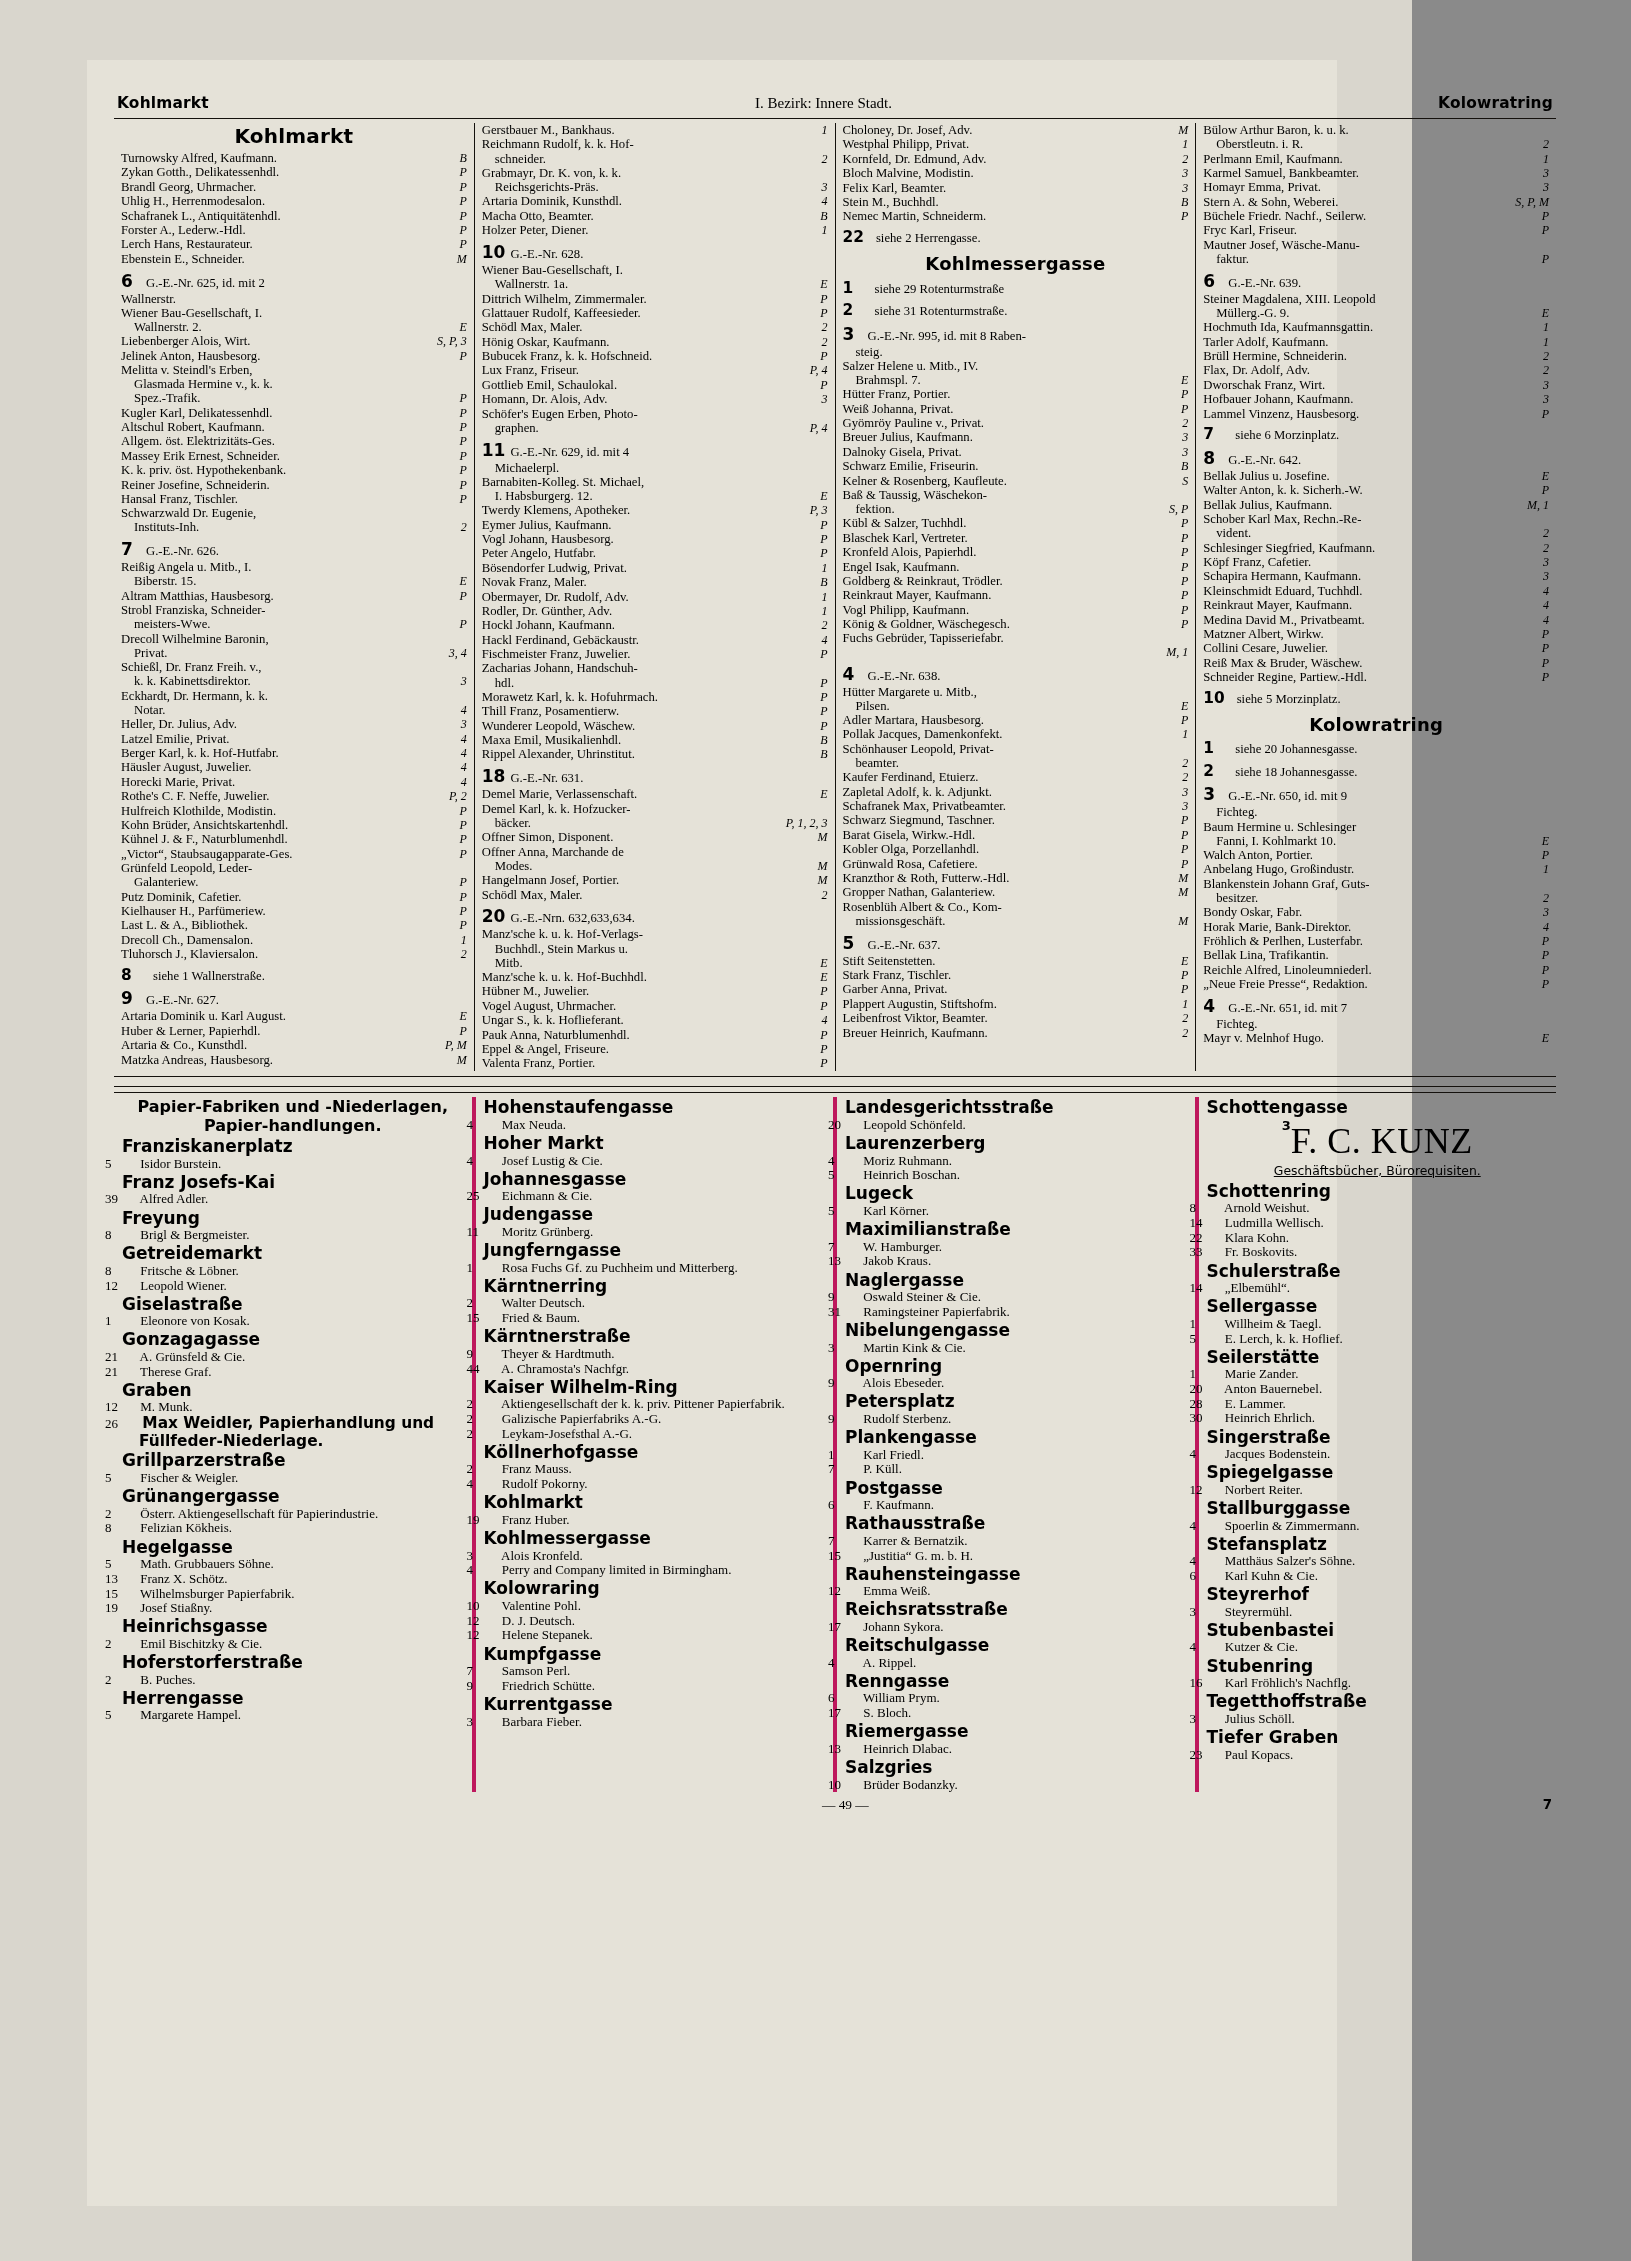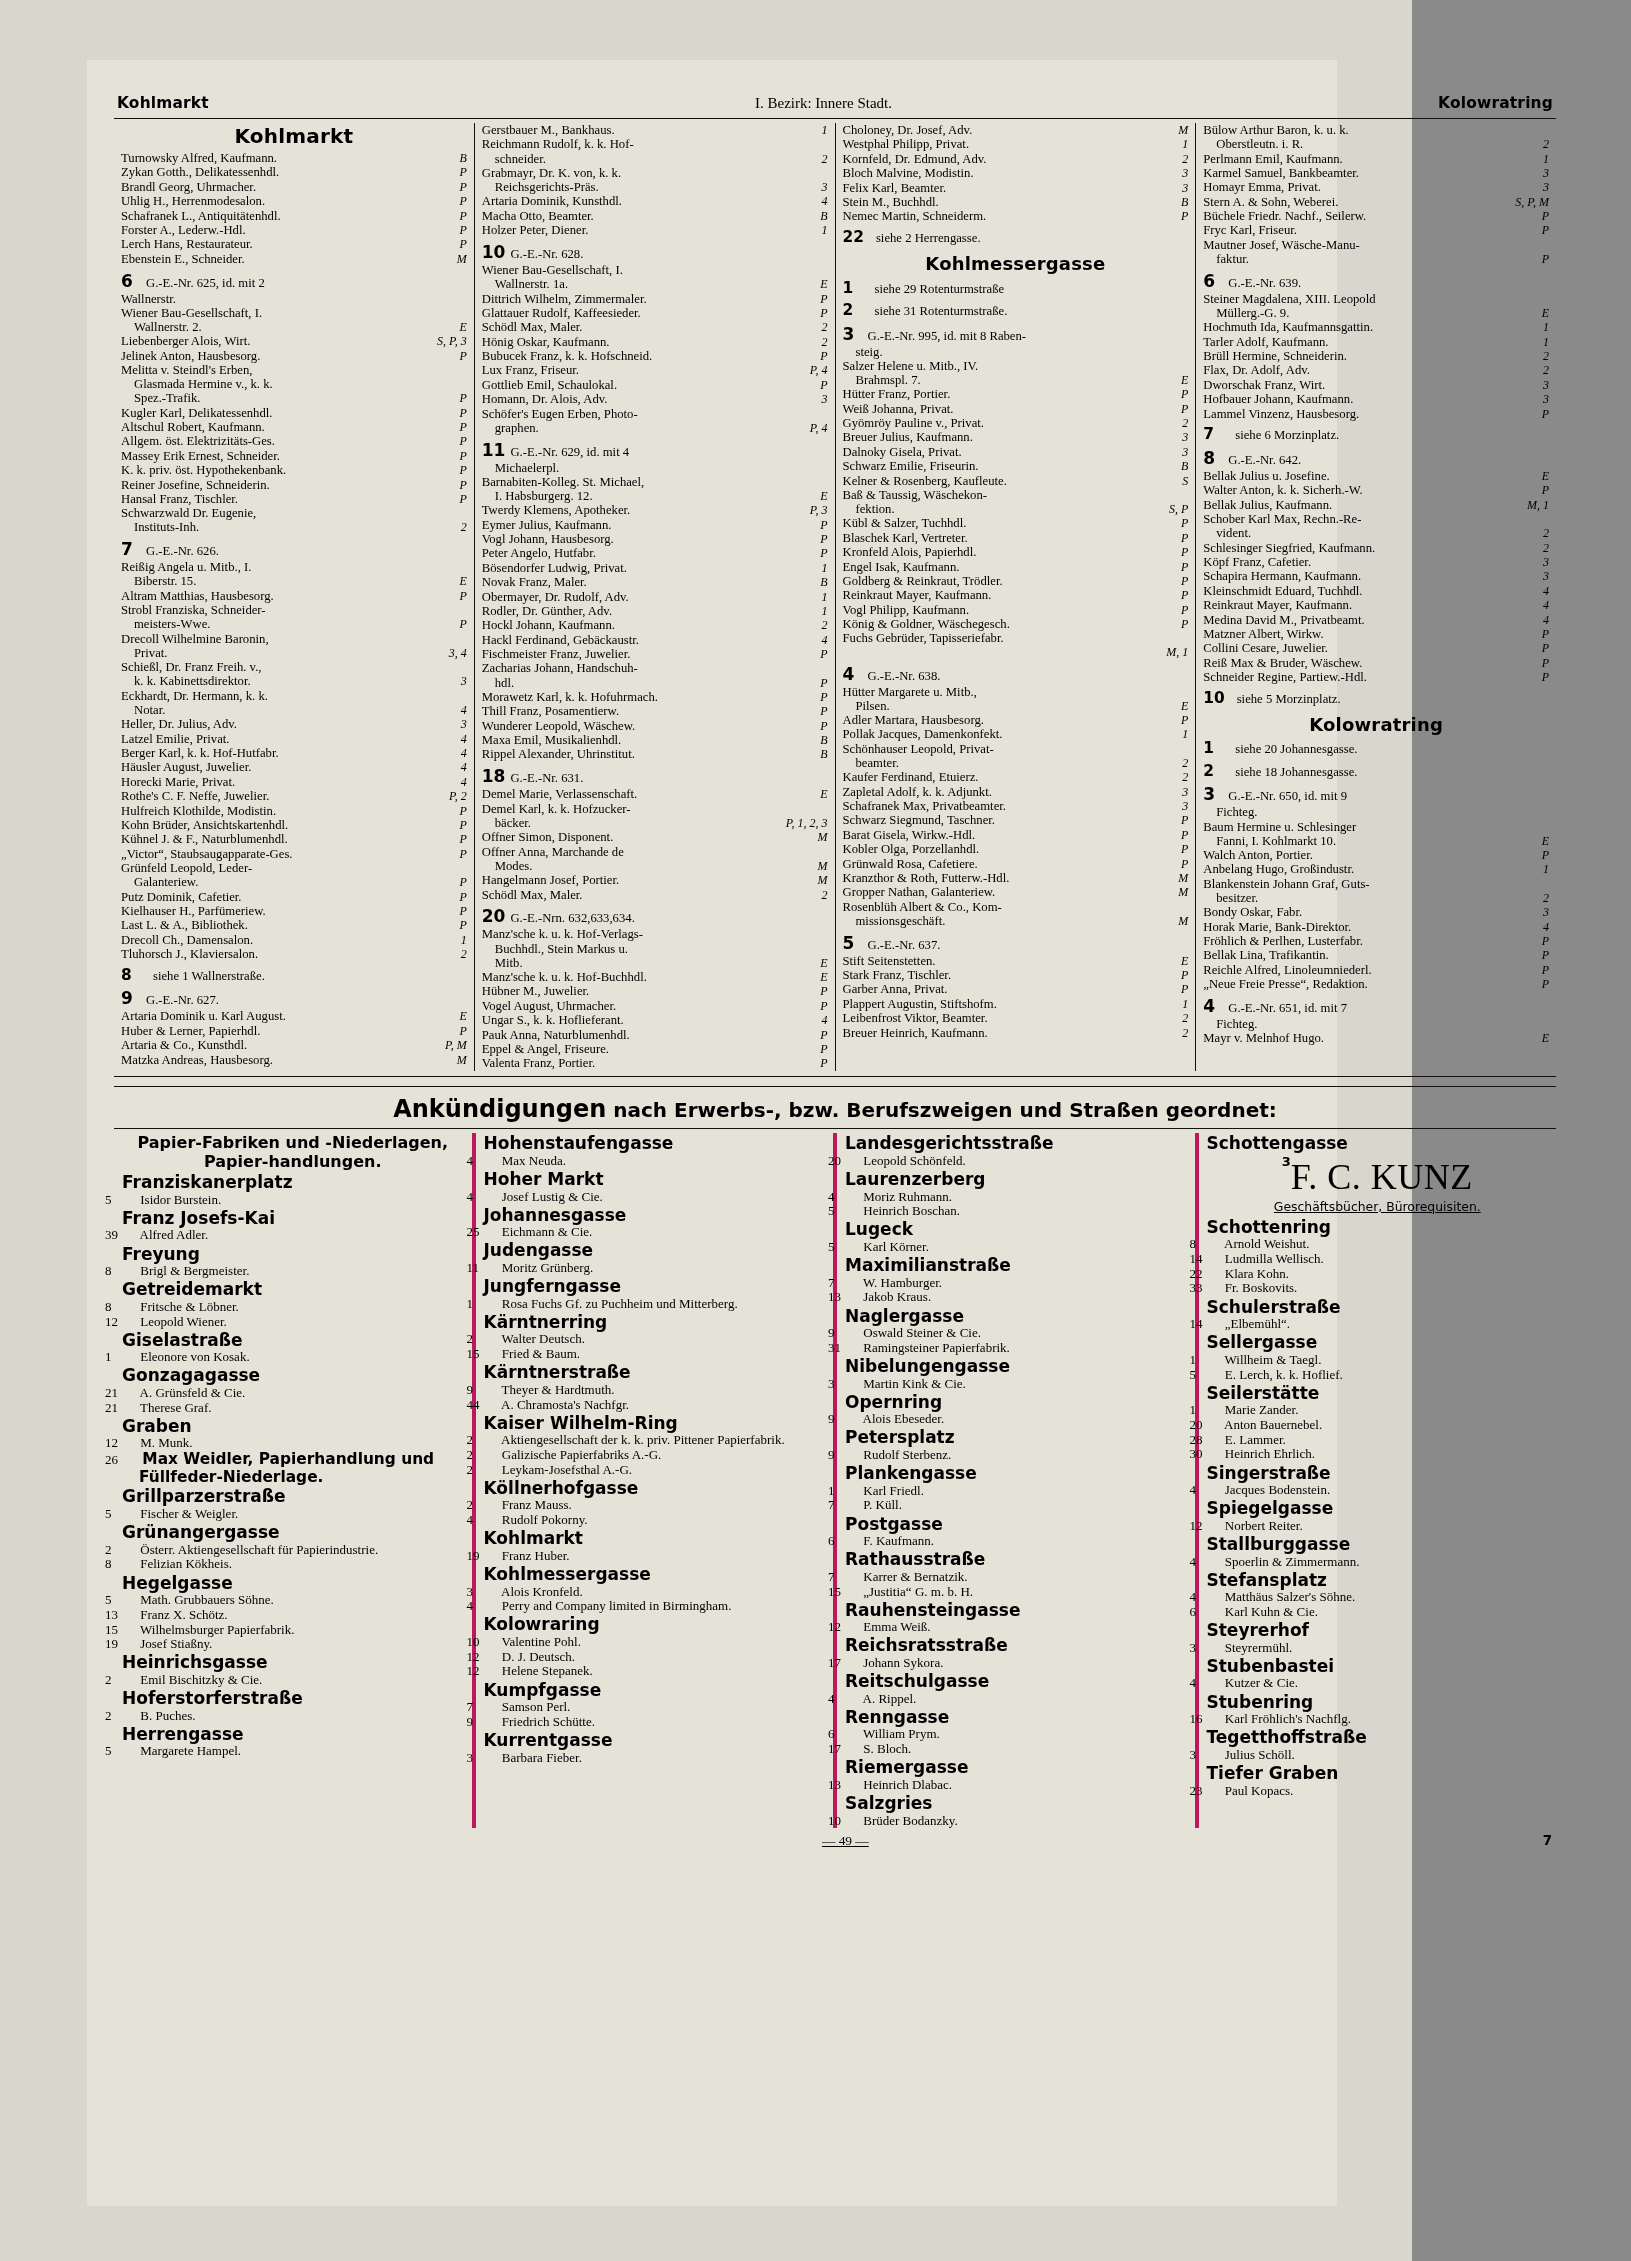--- a/index.html
+++ b/index.html
@@ -146,21 +146,21 @@
   .kunzsub{
     text-align:center;font-size:12.4px;margin-bottom:4px;
     font-family:"DejaVu Sans", sans-serif;
     text-decoration:underline;
   }
   .bigname{font-family:"DejaVu Sans", sans-serif;font-weight:bold;font-size:15.4px;}
   .footer{
     display:flex;justify-content:space-between;align-items:baseline;
     font-size:13.4px;margin-top:5px;padding:0 4px;
   }
-  .footer .pg{flex:1 1 auto;text-align:center;text-decoration:underline;}
+  .footer .pg{flex:1 1 auto;text-align:center;}
   .footer .sig{font-family:"DejaVu Sans",sans-serif;font-weight:bold;font-size:13.4px;}
   .sup{font-family:"DejaVu Sans",sans-serif;font-weight:bold;font-size:13px;vertical-align:super;}
 </style>
 </head>
 <body>
 
 <div class="page">
  <div class="paper"></div>
  <div class="sheet">
 
@@ -497,23 +497,20 @@
                 <span class="t">G.-E.-Nr. 651, id. mit 7</span>
               </div>
               <div class="entry ind"><span class="txt">Fichteg.</span><span class="cls"></span></div>
               <div class="entry"><span class="txt">Mayr v. Melnhof Hugo.</span><span class="cls">E</span></div>
             </div>
       </div>
     </div>
   </div>
 
   <div class="annwrap">
-    <div class="anntitle">
-      <span class="big">Ankündigungen</span><span> nach Erwerbs-, bzw. Berufszweigen und Straßen geordnet:</span>
-    </div>
     <div class="annrule"></div>
     <div class="anncols">
       <div class="anncol">
         <div class="papertitle">Papier-Fabriken und -Niederlagen, Papier-handlungen.</div>
         <div id="a1">
               <div class="ahead">Franziskanerplatz</div>
               <div class="aitem"><span class="num">5</span><span> Isidor Burstein.</span></div>
               <div class="ahead">Franz Josefs-Kai</div>
               <div class="aitem"><span class="num">39</span><span> Alfred Adler.</span></div>
               <div class="ahead">Freyung</div>

